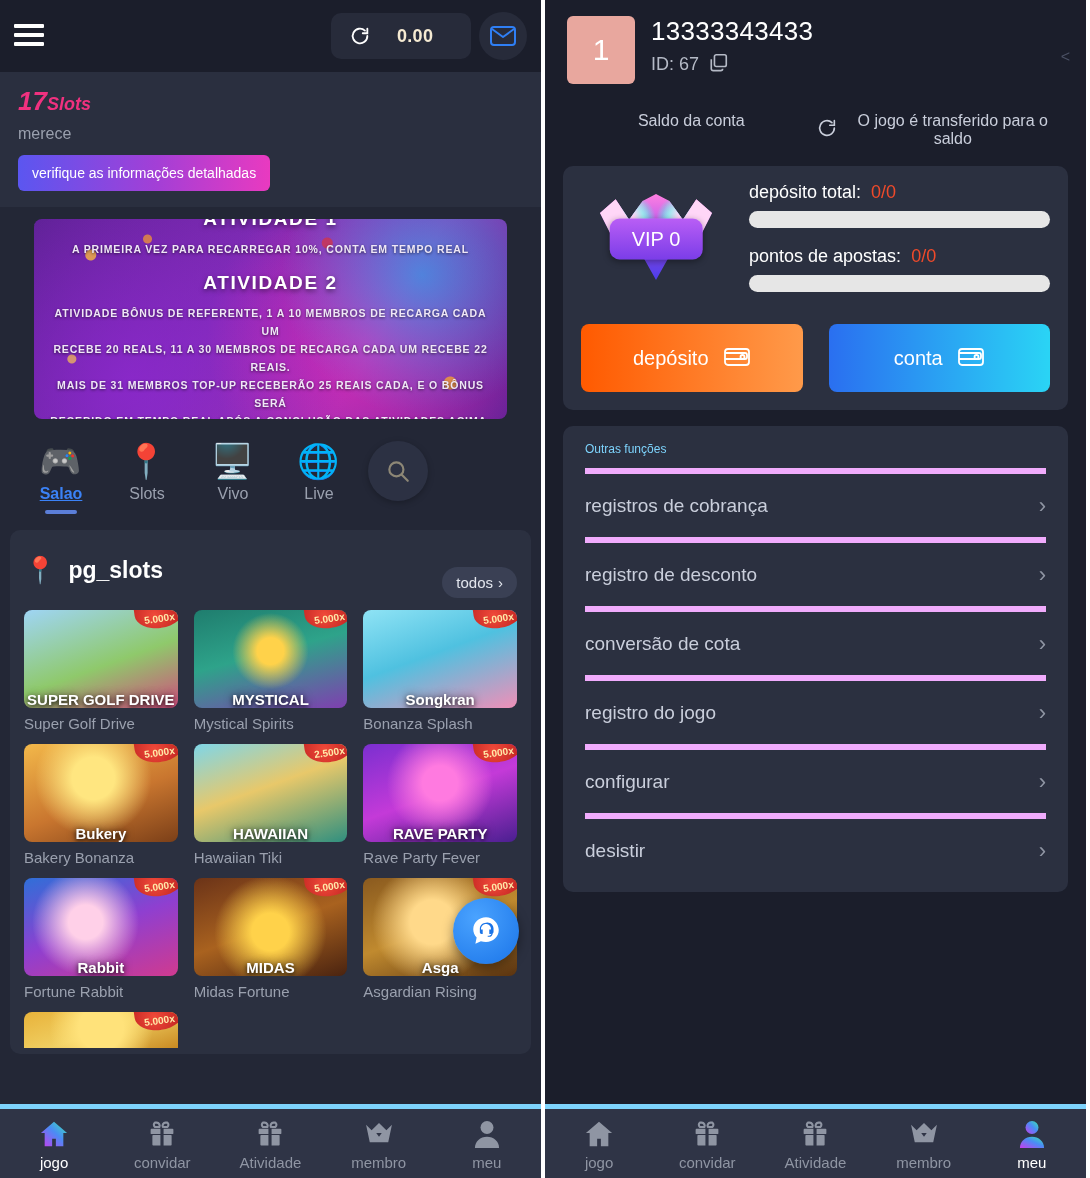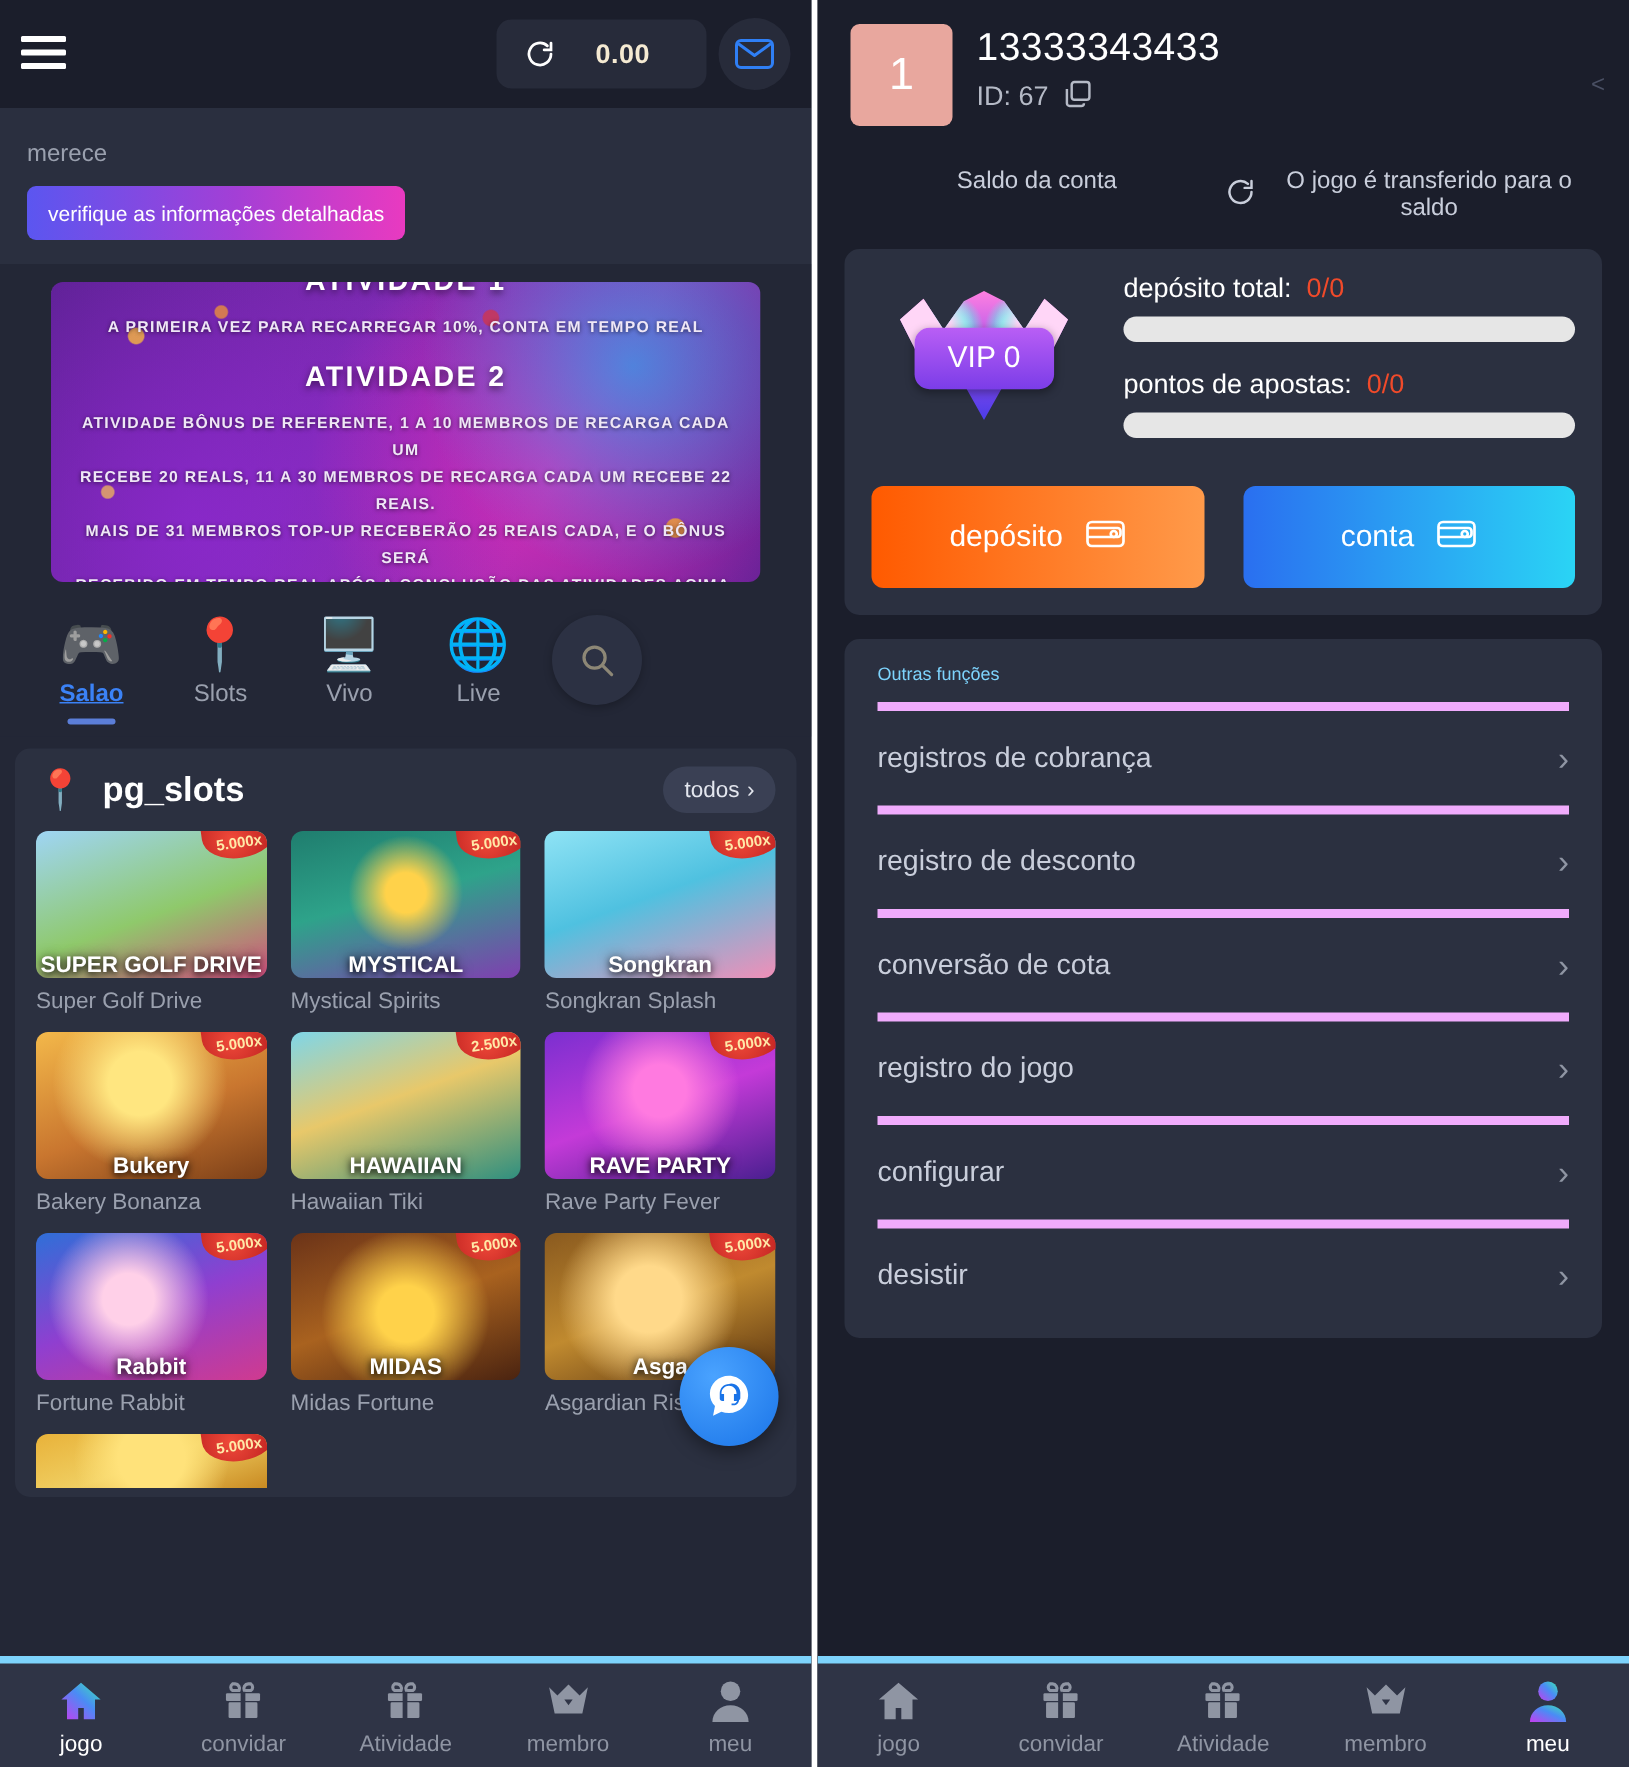--- a/index.html
+++ b/index.html
@@ -107,20 +107,21 @@
 
   
   .games-card { margin: 8px 10px 0 10px; background:#2b3040; border-radius:10px; padding: 12px 14px 6px 14px; }
   .games-head { display:flex; align-items:center; gap:12px; margin-bottom: 12px; }
   .games-head .pin { font-size:26px; }
   .games-head .ttl { color:#fff; font-size:23px; font-weight:bold; }
   .todos-btn {
     margin-left:auto; background:#3a4054; color:#e3e6ee; font-size:15px;
     border:none; border-radius:16px; padding: 7px 14px; display:flex; align-items:center; gap:5px;
     cursor:pointer;
+    margin-top:25px;
   }
   .grid { display:grid; grid-template-columns: repeat(3, 1fr); gap: 12px 16px; }
   .tile { cursor:pointer; }
   .thumb {
     height: 98px; border-radius:8px; position:relative; overflow:hidden;
     display:flex; align-items:flex-end; justify-content:center;
   }
   .thumb .mult {
     position:absolute; top:-4px; right:-6px;
     background: radial-gradient(circle at 40% 40%, #f04a3a, #b91d1d);
@@ -269,20 +270,23 @@
         <div class="mail-btn">
           <svg width="26" height="20" viewBox="0 0 26 20" fill="none" stroke="#2f7ff5" stroke-width="2" stroke-linejoin="round">
             <rect x="1" y="1" width="24" height="18" rx="3"></rect>
               <path d="M2 3l11 8 11-8"></path>
           </svg>
         </div>
       </div>
     </div>
 
     <div class="promo">
+      <div class="promo-title">
+        <span class="promo-num">17</span><span class="promo-word">Slots</span>
+      </div>
       <div class="promo-sub">merece</div>
       <button class="promo-btn">verifique as informações detalhadas</button>
     </div>
 
     <div class="scroll-area">
 
       <div class="banner-wrap">
         <div class="banner">
           <div class="banner-h b1">ATIVIDADE 1</div>
           <div class="banner-line">A PRIMEIRA VEZ PARA RECARREGAR 10%, CONTA EM TEMPO REAL</div>
@@ -343,21 +347,21 @@
               <span class="mult">5.000x</span>
               <span class="gname">MYSTICAL</span>
             </div>
             <div class="tname">Mystical Spirits</div>
           </div>
           <div class="tile">
             <div class="thumb art-song">
               <span class="mult">5.000x</span>
               <span class="gname">Songkran</span>
             </div>
-            <div class="tname">Songkran Splash</div>
+            <div class="tname">Bonanza Splash</div>
           </div>
 
           <div class="tile">
             <div class="thumb art-bakery">
               <span class="mult">5.000x</span>
               <span class="gname">Bukery</span>
             </div>
             <div class="tname">Bakery Bonanza</div>
           </div>
           <div class="tile">

